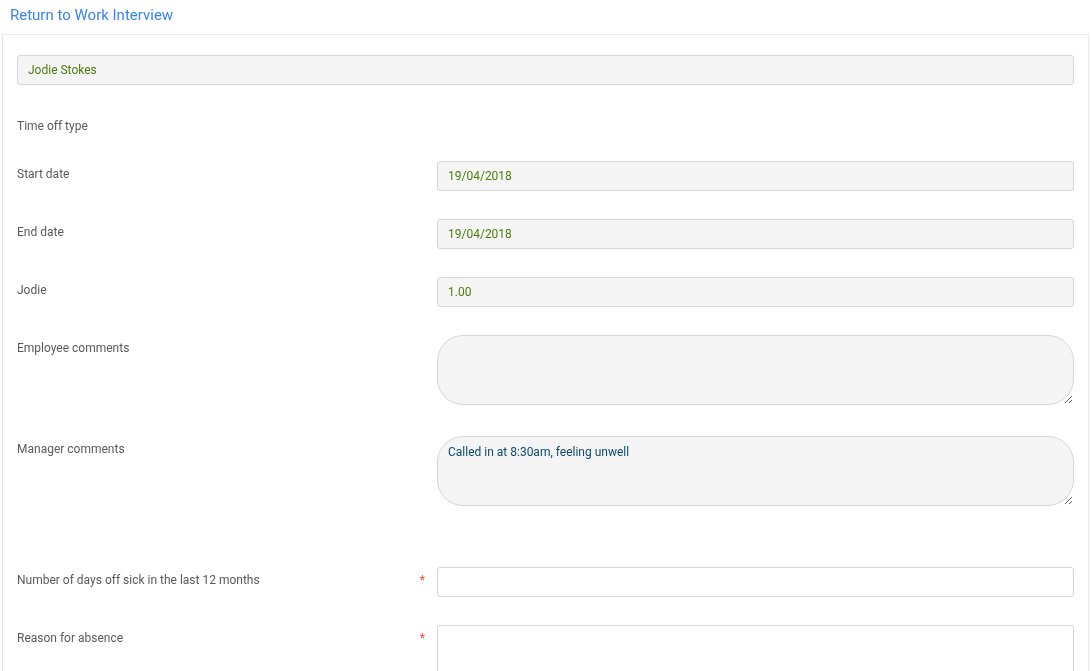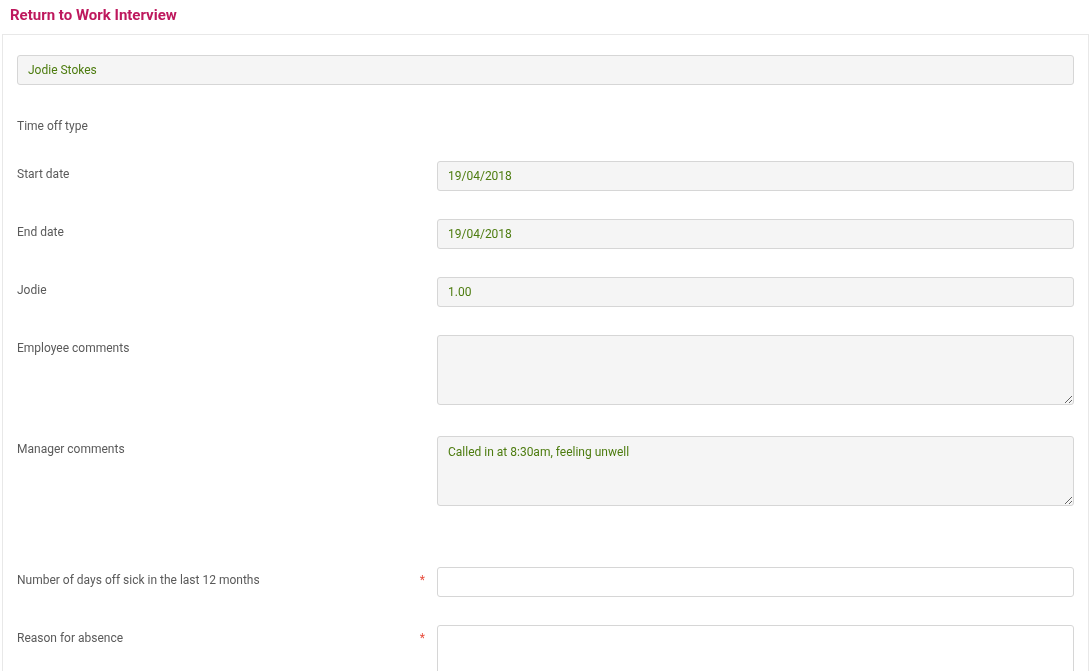--- a/index.html
+++ b/index.html
@@ -9,23 +9,23 @@
     }
     body {
       font-family: -apple-system, BlinkMacSystemFont, "Segoe UI", Roboto, Arial, sans-serif;
       font-size: 13px;
       color: #333;
       background: #fff;
       width: 1091px;
     }
     .page-title {
       font-size: 15px;
-      color: #be185d;
+      color: #3b82f6;
       padding: 6px 10px 10px 10px;
-      font-weight: 700;
+      font-weight: 400;
     }
     .form-container {
       border: 1px solid #e8e8e8;
       margin: 0 2px;
       padding: 20px 14px 0 14px;
     }
     .form-row {
       display: flex;
       align-items: flex-start;
       margin-bottom: 28px;
@@ -70,21 +70,22 @@
       font-size: 12px;
       color: #555;
       border: 1px solid #d6d6d6;
       border-radius: 3px;
       font-family: inherit;
       resize: both;
       background: #fff;
     }
     .form-textarea[readonly] {
       background: #f5f5f5;
-      color: #4d7c0f;
+      color: #0c4a6e;
+      border-radius: 26px;
     }
     .spacer {
       height: 30px;
     }
   </style>
 </head>
 <body>
 
 <div class="page-title">Return to Work Interview</div>
 

